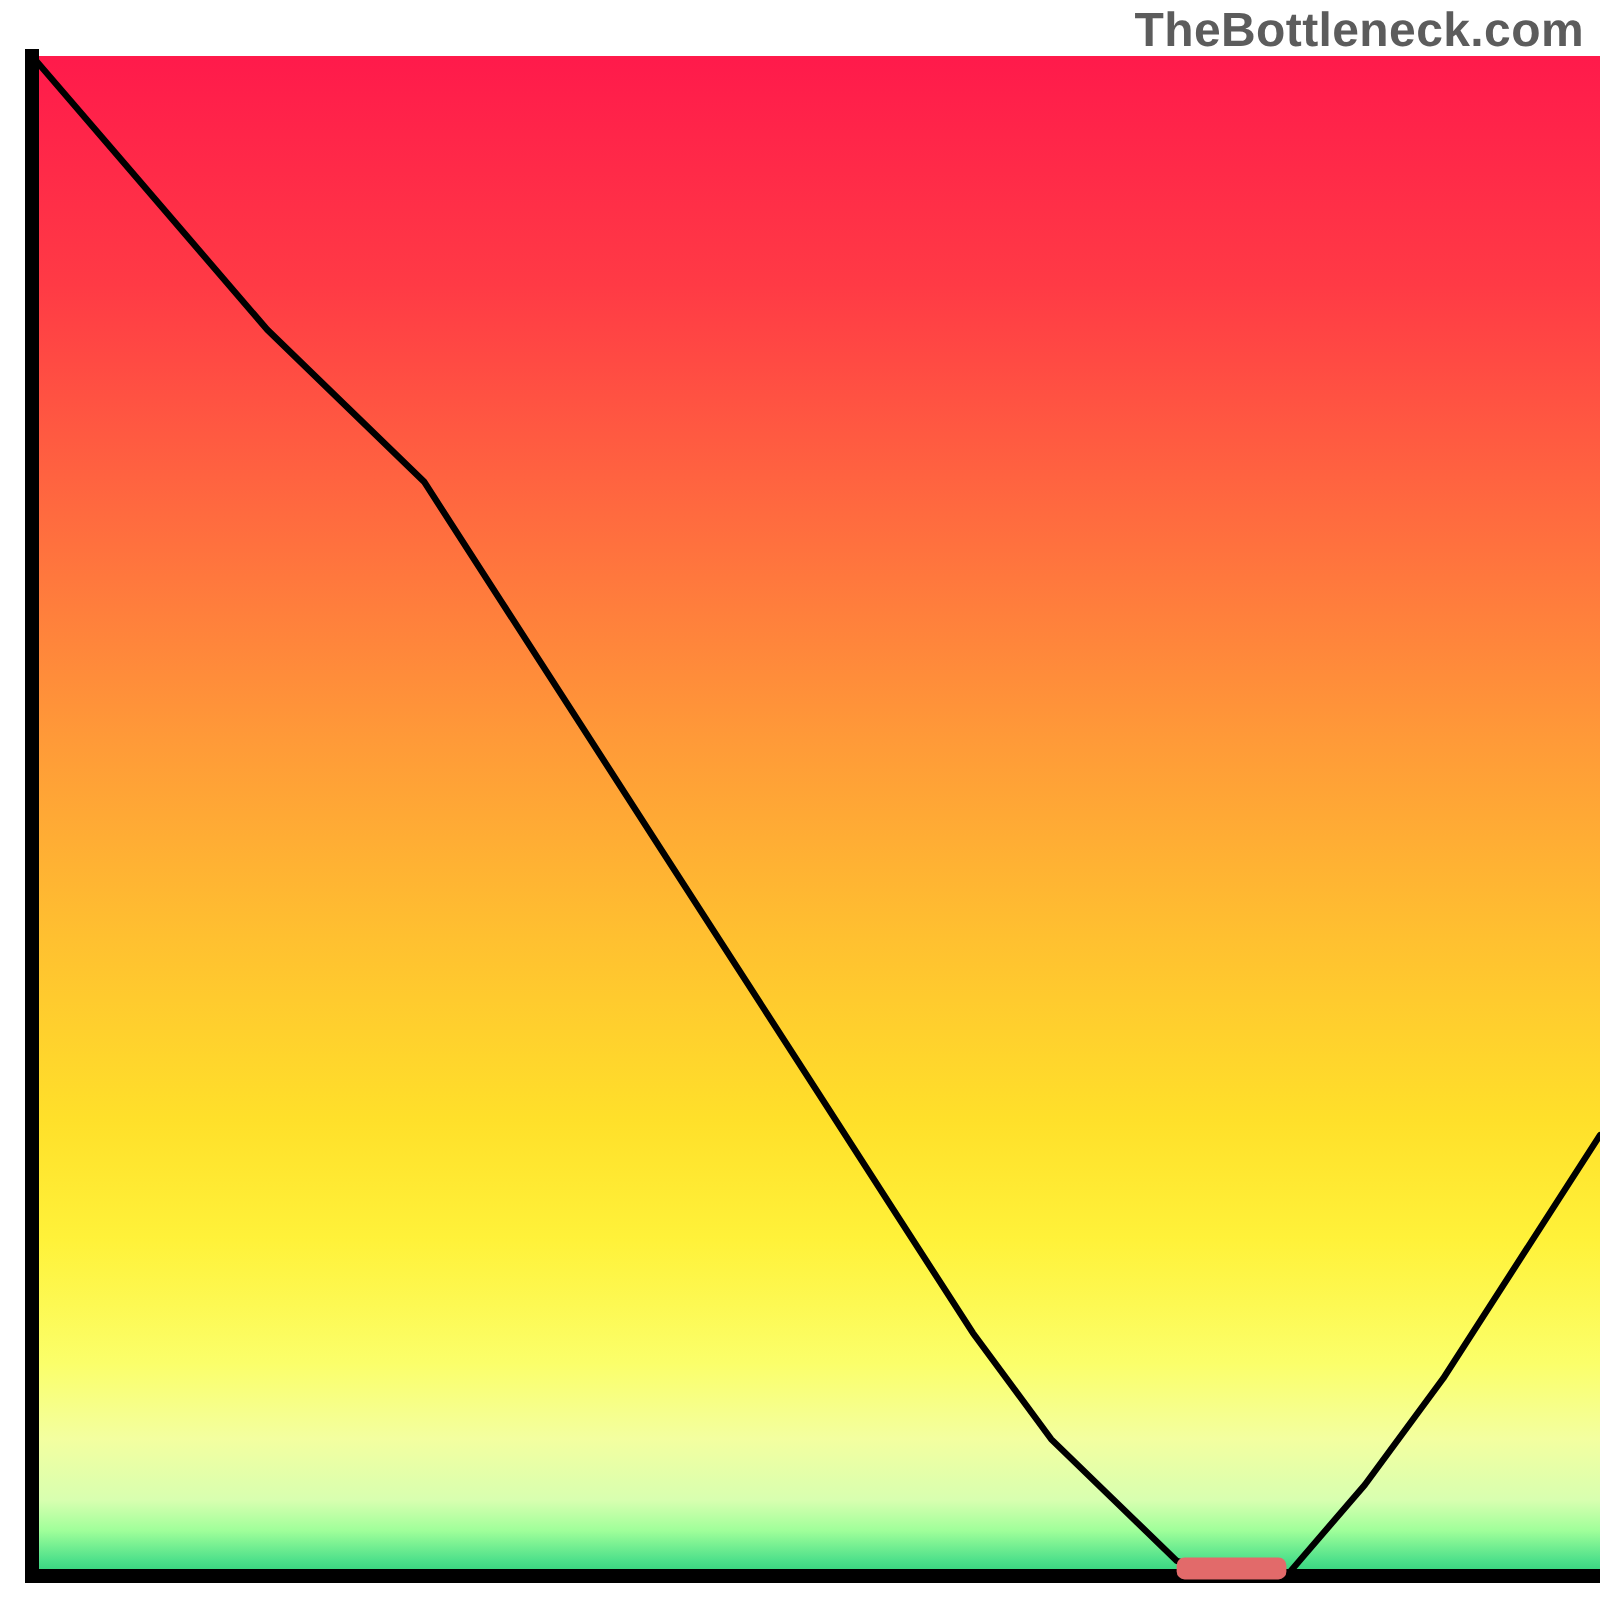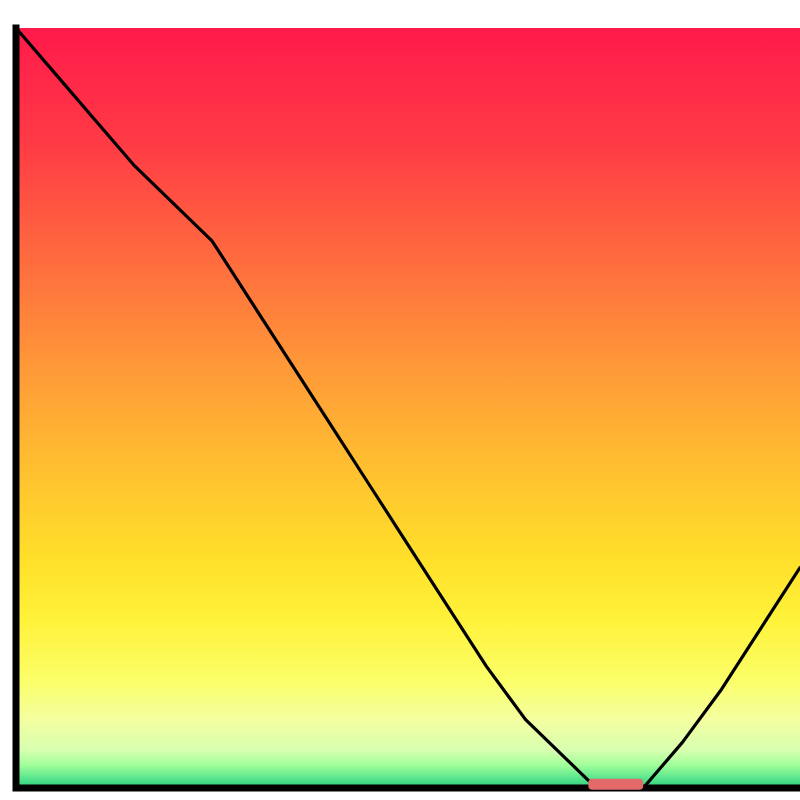--- a/index.html
+++ b/index.html
@@ -31,20 +31,21 @@
     top: 0;
     left: 0;
     width: 800px;
     height: 800px;
   }
 </style>
 </head>
 <body>
 
 <div class="chart-container">
+  <div class="watermark">TheBottleneck.com</div>
   <svg class="plot" viewBox="0 0 800 800">
     <defs>
       <linearGradient id="bg-grad" x1="0" y1="0" x2="0" y2="1">
           <stop offset="0%" stop-color="#ff1a4b"></stop>
           <stop offset="15%" stop-color="#ff3a45"></stop>
           <stop offset="30%" stop-color="#ff6a3f"></stop>
           <stop offset="45%" stop-color="#ff9a38"></stop>
           <stop offset="58%" stop-color="#ffc030"></stop>
           <stop offset="70%" stop-color="#ffe02a"></stop>
           <stop offset="78%" stop-color="#fff23a"></stop>

